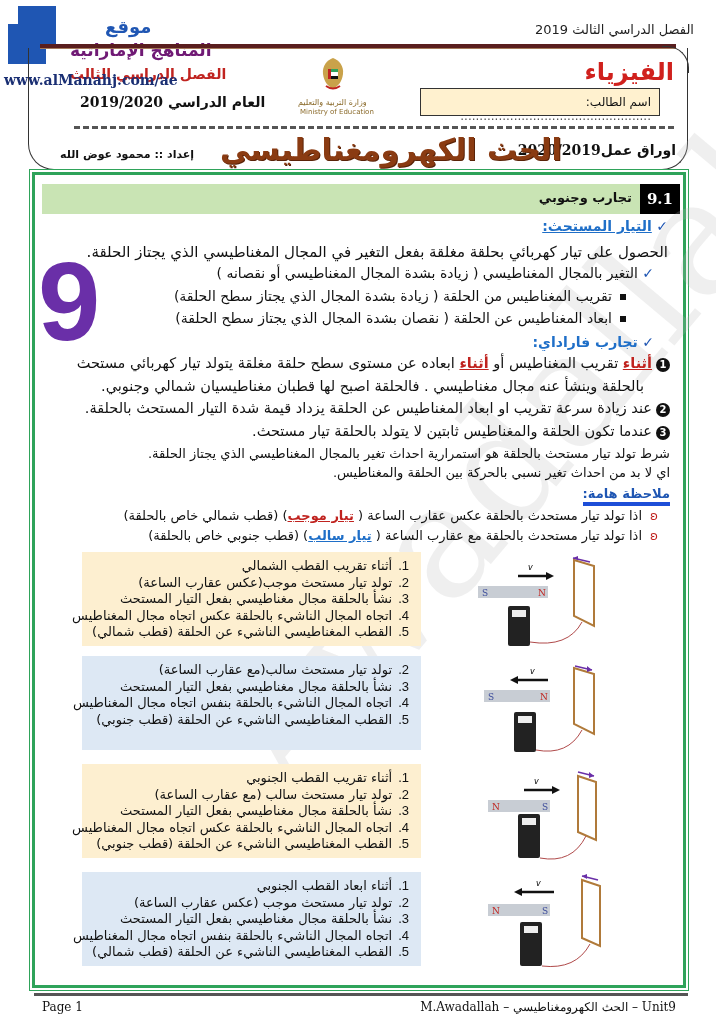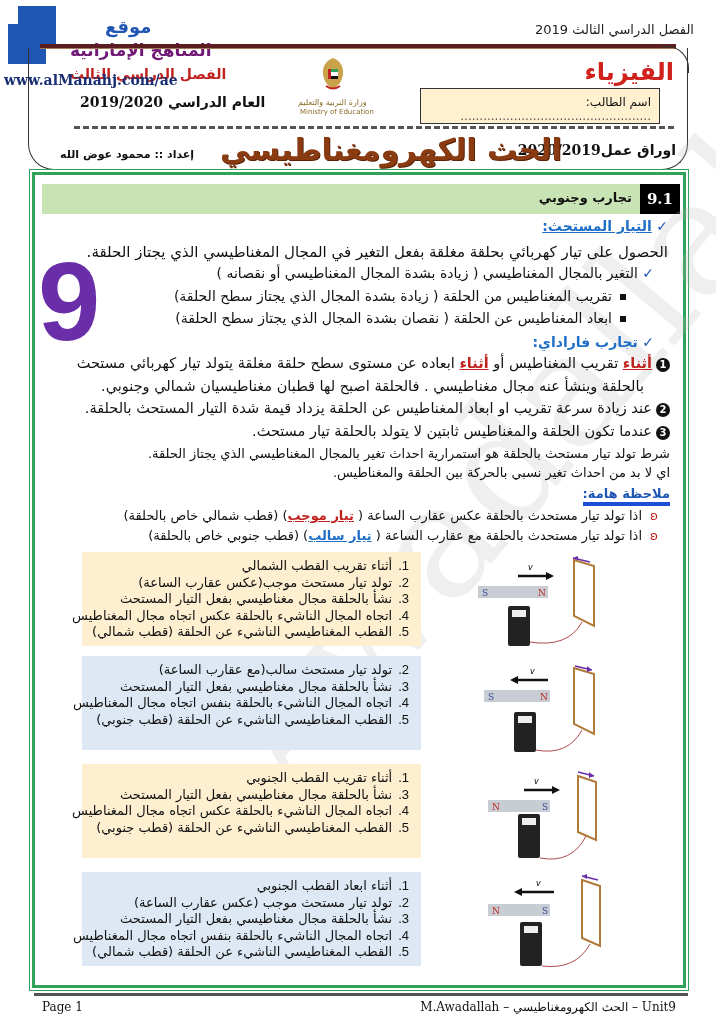--- a/index.html
+++ b/index.html
@@ -15,21 +15,21 @@
   .wm-block2 { position: absolute; left: 8px; top: 24px; width: 38px; height: 40px; background: #1f56b3; }
   .wm-text1 { position: absolute; left: 105px; top: 16px; font-size: 18px; font-weight: bold; color: #1f56b3; direction: rtl; }
   .wm-text2 { position: absolute; left: 70px; top: 40px; font-size: 17px; font-weight: bold; color: #701a75; direction: rtl; }
   .wm-text3 { position: absolute; left: 70px; top: 66px; font-size: 14px; font-weight: bold; color: #c0231f; direction: rtl; }
   .wm-url { position: absolute; left: 4px; top: 72px; font-family: "DejaVu Serif", serif; font-size: 14px; font-weight: bold; color: #1a2f73; }
 
   
   .header-card { position: absolute; left: 28px; top: 48px; width: 660px; height: 122px; border: 1.5px solid #333; border-top: none; border-radius: 0 0 26px 26px; }
   .header-card::after { content: ""; position: absolute; right: -2px; top: -2px; width: 26px; height: 26px; border-top: 1.5px solid #333; border-right: 1.5px solid #333; border-radius: 0 22px 0 0; }
   .subject { position: absolute; right: 42px; top: 58px; font-size: 24px; font-weight: bold; color: #d0211d; direction: rtl; }
-  .student-box { position: absolute; left: 420px; top: 88px; width: 240px; height: 36px; background: #fff1cf; border: 1.5px solid #333; direction: rtl; font-size: 12px; padding: 6px 8px; }
+  .student-box { position: absolute; left: 420px; top: 88px; width: 240px; height: 28px; background: #fff1cf; border: 1.5px solid #333; direction: rtl; font-size: 12px; padding: 6px 8px; }
   .student-box .dots { color: #555; }
   .year-line { position: absolute; left: 80px; top: 94px; font-size: 14px; font-weight: bold; direction: rtl; }
   .year-line .yr { font-family: "DejaVu Serif", serif; }
   .emblem { position: absolute; left: 318px; top: 56px; width: 30px; height: 36px; }
   .ministry-ar { position: absolute; left: 298px; top: 98px; font-size: 8px; color: #8a6a2a; direction: rtl; }
   .ministry-en { position: absolute; left: 300px; top: 108px; font-size: 7px; color: #8a6a2a; }
   .dashed { position: absolute; left: 74px; right: 42px; top: 126px; border-top: 3px dashed #555; }
   .worksheet { position: absolute; right: 40px; top: 142px; font-size: 14px; font-weight: bold; direction: rtl; text-align: center; }
   .worksheet .yr { font-family: "DejaVu Serif", serif; }
   .main-title { position: absolute; left: 220px; top: 132px; font-size: 30px; font-weight: bold; color: #8a3b12; direction: rtl; text-shadow: 1px 1px 0 #5a2308; }
@@ -176,20 +176,21 @@
   <ol>
     <li><span class="n">2.</span><span>تولد تيار مستحث سالب(مع عقارب الساعة)</span></li>
     <li><span class="n">3.</span><span>نشأ بالحلقة مجال مغناطيسي بفعل التيار المستحث</span></li>
     <li><span class="n">4.</span><span>اتجاه المجال الناشيء بالحلقة بنفس اتجاه مجال المغناطيس</span></li>
     <li><span class="n">5.</span><span>القطب المغناطيسي الناشيء عن الحلقة (قطب جنوبي)</span></li>
   </ol>
 </div>
 <div class="case yellow" style="top:764px;">
   <ol>
     <li><span class="n">1.</span><span>أثناء تقريب القطب الجنوبي</span></li>
+    <li><span class="n">2.</span><span>تولد تيار مستحث سالب (مع عقارب الساعة)</span></li>
     <li><span class="n">3.</span><span>نشأ بالحلقة مجال مغناطيسي بفعل التيار المستحث</span></li>
     <li><span class="n">4.</span><span>اتجاه المجال الناشيء بالحلقة عكس اتجاه مجال المغناطيس</span></li>
     <li><span class="n">5.</span><span>القطب المغناطيسي الناشيء عن الحلقة (قطب جنوبي)</span></li>
   </ol>
 </div>
 <div class="case blue" style="top:872px;">
   <ol>
     <li><span class="n">1.</span><span>أثناء ابعاد القطب الجنوبي</span></li>
     <li><span class="n">2.</span><span>تولد تيار مستحث موجب (عكس عقارب الساعة)</span></li>
     <li><span class="n">3.</span><span>نشأ بالحلقة مجال مغناطيسي بفعل التيار المستحث</span></li>

